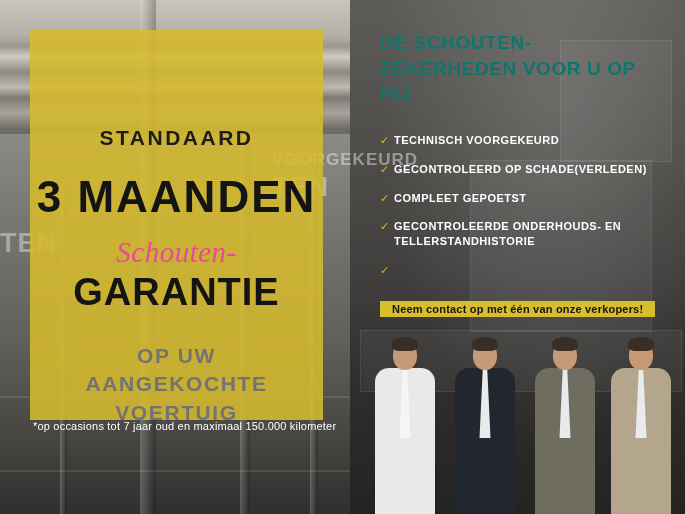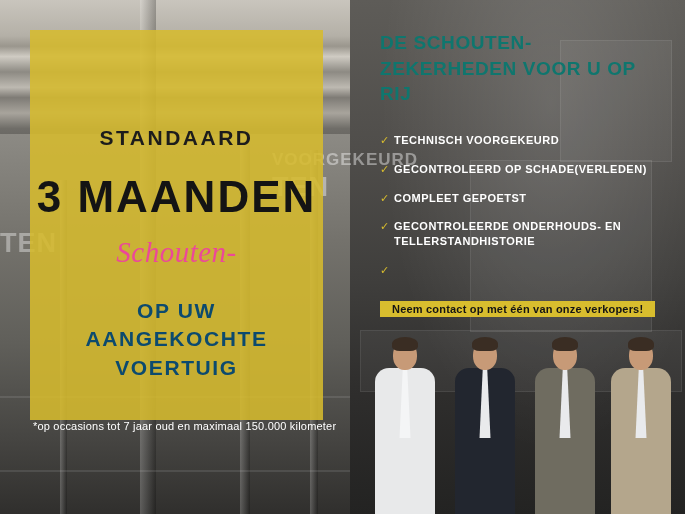--- a/index.html
+++ b/index.html
@@ -169,21 +169,21 @@
   }
   .garantie {
     color: #141414;
     font-size: 38px;
     font-weight: bold;
     letter-spacing: 1px;
     margin-top: 2px;
     text-transform: uppercase;
   }
   .op-uw {
-    color: #0c4a6e;
+    color: #737373;
     font-size: 21px;
     font-weight: bold;
     letter-spacing: 1.6px;
     margin-top: 28px;
     text-align: center;
     line-height: 1.35;
     text-transform: uppercase;
     width: 260px;
   }
 
@@ -313,20 +313,21 @@
 
   <div class="watermark wm1">VOORGEKEURD</div>
   <div class="watermark wm2">TEN</div>
   <div class="watermark wm3">TEN</div>
 
   <div class="yellow-panel">
     <div class="yp-inner">
       <div class="standaard">STANDAARD</div>
       <div class="maanden">3 MAANDEN</div>
       <div class="schouten-script">Schouten-</div>
+      <div class="garantie">GARANTIE</div>
       <div class="op-uw">OP UW AANGEKOCHTE VOERTUIG</div>
     </div>
   </div>
 
   <div class="disclaimer">*op occasions tot 7 jaar oud en maximaal 150.000 kilometer</div>
 
   <div class="right-col">
     <div class="r-title">DE SCHOUTEN-ZEKERHEDEN VOOR U OP RIJ</div>
 
     <ul class="check-list">

